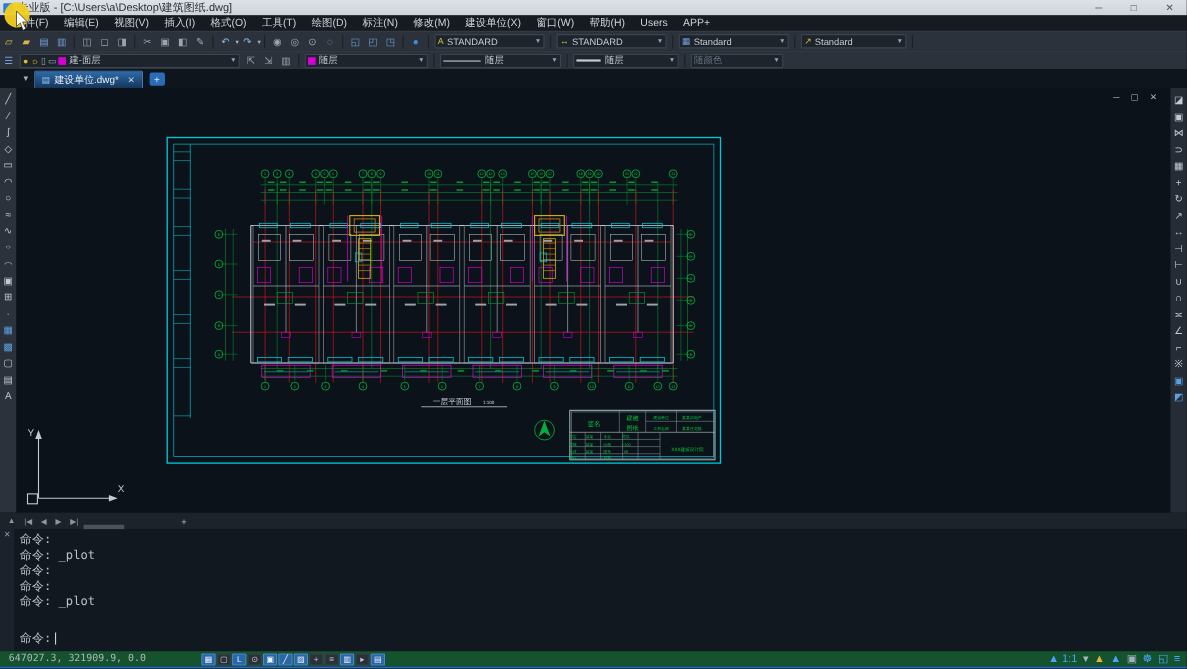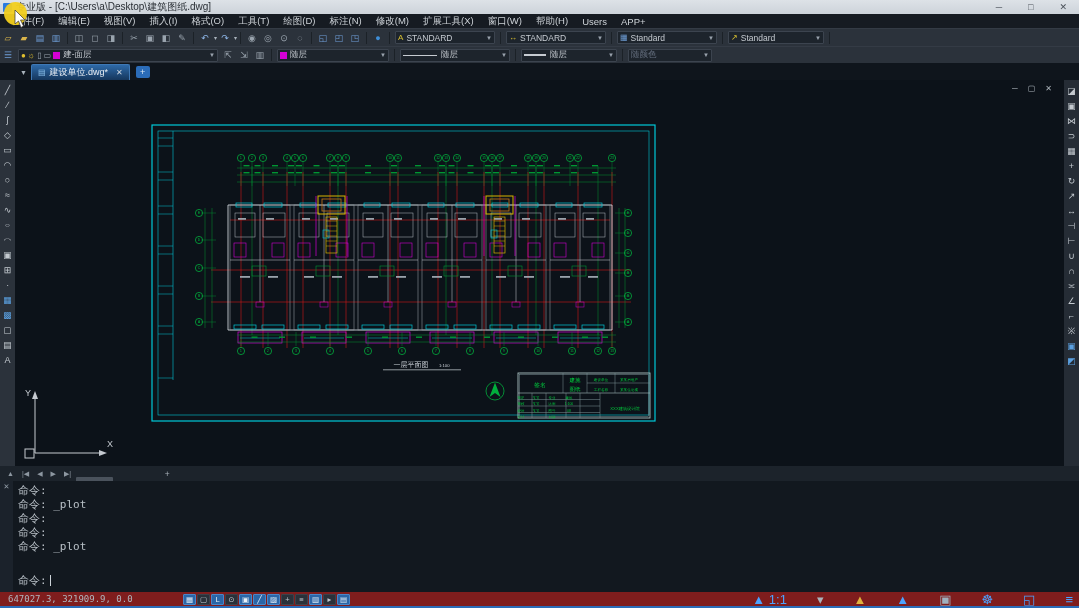--- a/index.html
+++ b/index.html
@@ -65,29 +65,29 @@
   .addtab{padding:0 6px;color:#aab3bb;}
   
   .cmdwin{position:absolute;left:0;top:481px;width:100%;height:111px;background:#12181f;
           font-family:"DejaVu Sans Mono",monospace;font-size:11px;color:#b9c0c7;}
   .cmdleft{position:absolute;left:0;top:0;width:13px;height:100%;background:#1b222b;color:#8d97a1;
            font-size:9px;text-align:center;}
   .cmdlines{position:absolute;left:18px;top:3px;line-height:14px;white-space:pre;}
   .cmdprompt{position:absolute;left:18px;bottom:4px;display:flex;align-items:center;}
   .cursorbar{display:inline-block;width:1px;height:11px;background:#cdd3d9;margin-left:3px;}
   
-  .statusbar{position:absolute;left:0;top:592px;width:100%;height:14px;background:#7f1d1d;display:flex;
+  .statusbar{position:absolute;left:0;top:592px;width:100%;height:14px;background:#14532d;display:flex;
              align-items:center;font-size:9px;color:#aeb6bd;}
   .coords{padding-left:8px;width:175px;flex:none;font-family:"DejaVu Sans Mono",monospace;font-size:9px;}
   .toggles{display:flex;gap:1px;}
   .tg{width:13px;height:11px;display:flex;align-items:center;justify-content:center;font-size:7.5px;
       color:#c3cad1;background:#2a313a;border:1px solid #3a424c;border-radius:1px;box-sizing:border-box;}
   .tg.on{background:#2b66a7;border-color:#4a86c8;color:#e8f0f8;}
   .statusright{margin-left:auto;display:flex;align-items:center;gap:5px;padding-right:6px;}
-  .sricon{font-size:13px;display:flex;align-items:center;gap:1px;margin-left:25px;}
+  .sricon{font-size:10px;display:flex;align-items:center;gap:1px;}
   .bottomline{position:absolute;left:0;top:606px;width:100%;height:2px;background:#2b6cb8;}
   
   .click-ind{position:absolute;left:4px;top:2px;width:23px;height:23px;border-radius:50%;
              background:#f2cf1d;opacity:.95;z-index:55;}
   .cursor{position:absolute;left:14px;top:10px;z-index:60;}
 </style>
 </head>
 <body>
 <div id="app">
 
@@ -104,21 +104,21 @@
   <div class="menubar" id="menubar">
       <span>文件(F)</span>
       <span>编辑(E)</span>
       <span>视图(V)</span>
       <span>插入(I)</span>
       <span>格式(O)</span>
       <span>工具(T)</span>
       <span>绘图(D)</span>
       <span>标注(N)</span>
       <span>修改(M)</span>
-      <span>扩展工具(X)</span>
+      <span>建设单位(X)</span>
       <span>窗口(W)</span>
       <span>帮助(H)</span>
       <span>Users</span>
       <span>APP+</span>
     </div>
   <div class="tb" id="tb1">
       <div class="ticon" style="color: rgb(217, 180, 74);">▱</div>
       <div class="ticon" style="color: rgb(217, 180, 74);">▰</div>
       <div class="ticon" style="color: rgb(111, 159, 216);">▤</div>
       <div class="ticon" style="color: rgb(111, 159, 216);">▥</div>

